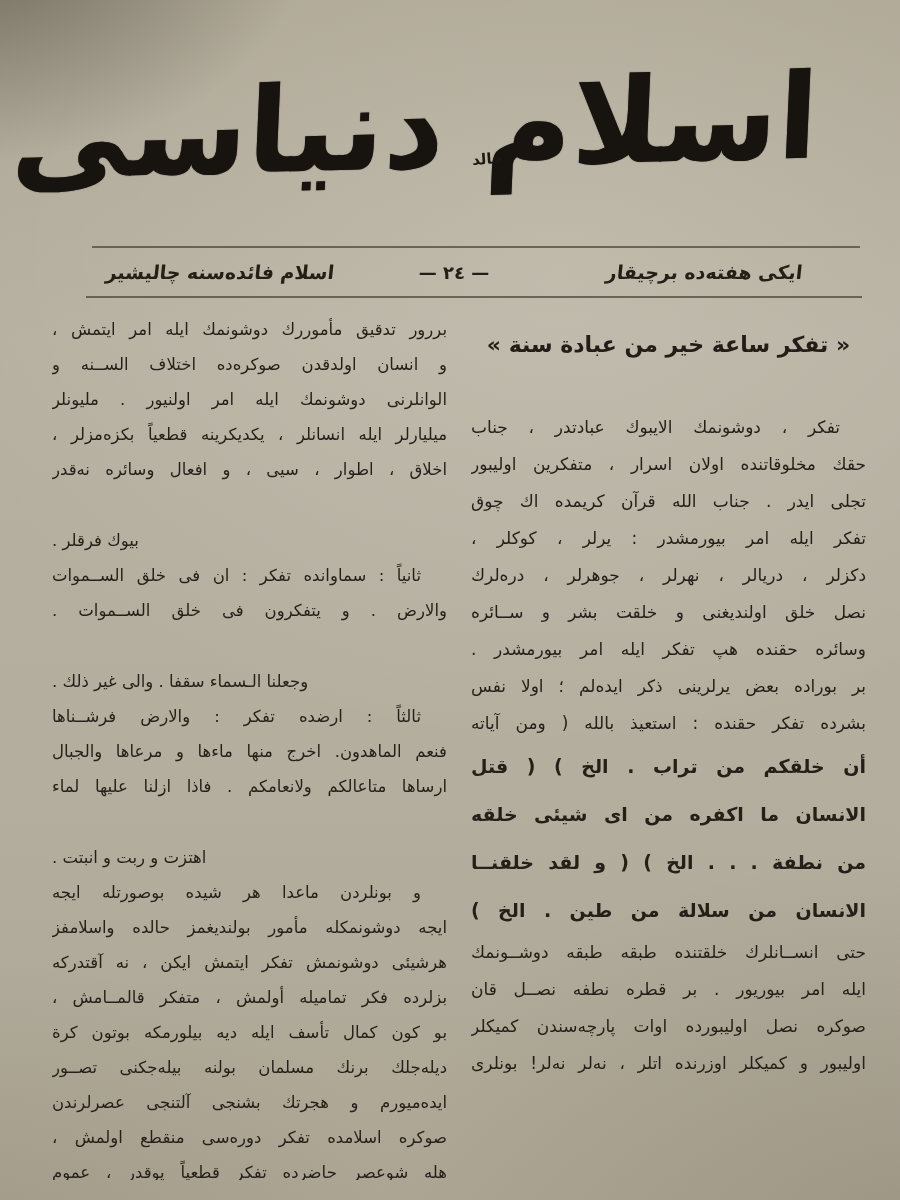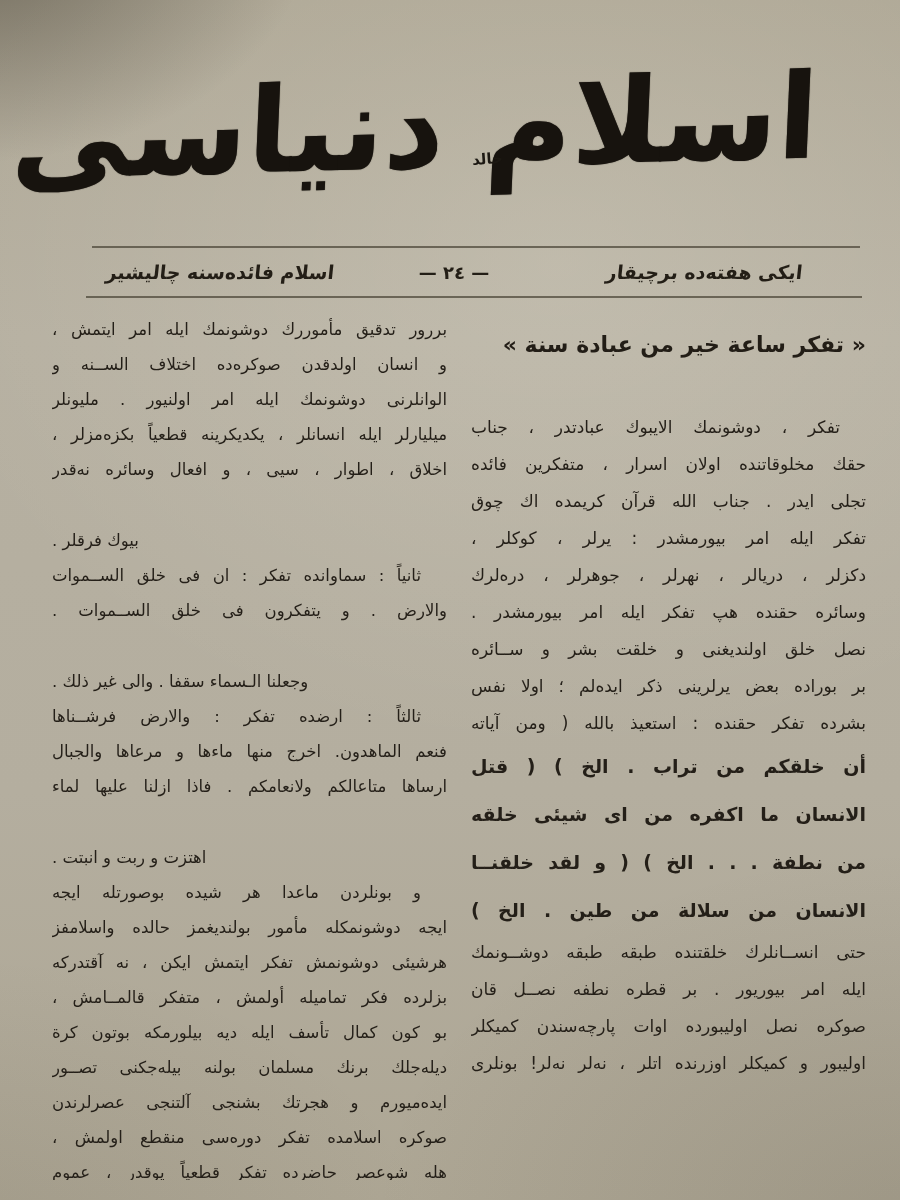--- a/index.html
+++ b/index.html
@@ -56,21 +56,21 @@
   .header-row .note-right{margin-right:58px;transform:skewX(-6deg);}
   .header-row .page-num{font-size:18px;letter-spacing:4px;margin-right:32px;}
   .header-row .note-left{margin-left:18px;transform:skewX(-6deg);}
   
   .content{
     position:absolute;top:312px;left:52px;right:34px;bottom:20px;
     display:flex;direction:rtl;gap:24px;
   }
   .col{width:50%;overflow:hidden;}
   .quote{
-    direction:rtl;
+    direction:rtl;text-align:center;
     font-size:22px;font-weight:bold;color:#221d16;
     margin-top:20px;margin-bottom:52px;
     white-space:nowrap;
   }
   .line{
     direction:rtl;
     text-align:justify;text-align-last:justify;
     white-space:nowrap;
     color:#241f18;
     font-weight:500;
@@ -100,26 +100,26 @@
   </div>
 
   <div class="rule rule-bottom"></div>
 
   <div class="content">
 
     <div class="col col-first">
       <div class="quote">« تفكر ساعة خير من عبادة سنة »</div>
       <div class="lines">
           <div class="line indent">تفكر ، دوشونمك الايبوك عبادتدر ، جناب</div>
-          <div class="line">حقك مخلوقاتنده اولان اسرار ، متفكرين فائده</div>
+          <div class="line">حقك مخلوقاتنده اولان اسرار ، متفكرين اوليبور</div>
           <div class="line">تجلى ايدر . جناب الله قرآن كريمده اك چوق</div>
           <div class="line">تفكر ايله امر بيورمشدر : يرلر ، كوكلر ،</div>
           <div class="line">دكزلر ، دريالر ، نهرلر ، جوهرلر ، دره‌لرك</div>
+          <div class="line">نصل خلق اولنديغنى و خلقت بشر و ســائره</div>
           <div class="line">وسائره حقنده هپ تفكر ايله امر بيورمشدر .</div>
-          <div class="line">نصل خلق اولنديغنى و خلقت بشر و ســائره</div>
           <div class="line">بر بوراده بعض يرلرينى ذكر ايده‌لم ؛ اولا نفس</div>
           <div class="line">بشرده تفكر حقنده : استعيذ بالله ( ومن آياته</div>
           <div class="line big">أن خلقكم من تراب . الخ ) ( قتل</div>
           <div class="line big">الانسان ما اكفره من اى شيئى خلقه</div>
           <div class="line big">من نطفة . . . الخ ) ( و لقد خلقنــا</div>
           <div class="line big">الانسان من سلالة من طين . الخ )</div>
           <div class="line">حتى انســانلرك خلقتنده طبقه طبقه دوشــونمك</div>
           <div class="line">ايله امر بيوريور . بر قطره نطفه نصــل قان</div>
           <div class="line">صوكره نصل اوليبورده اوات پارچه‌سندن كميكلر</div>
           <div class="line">اوليبور و كميكلر اوزرنده اتلر ، نه‌لر نه‌لر! بونلرى</div>

